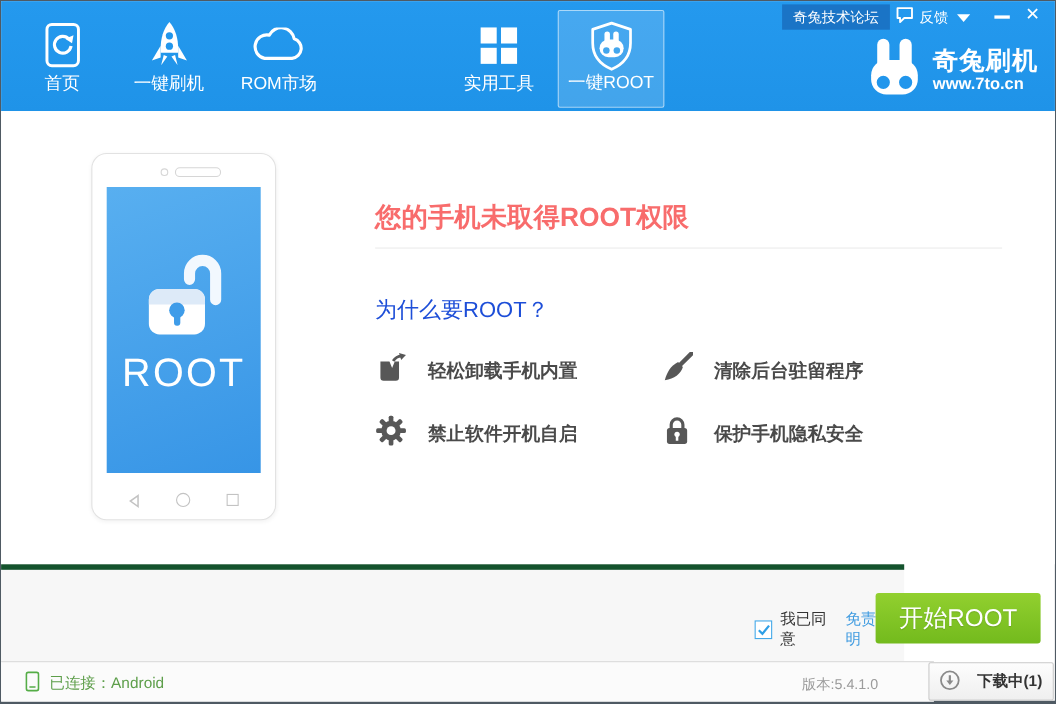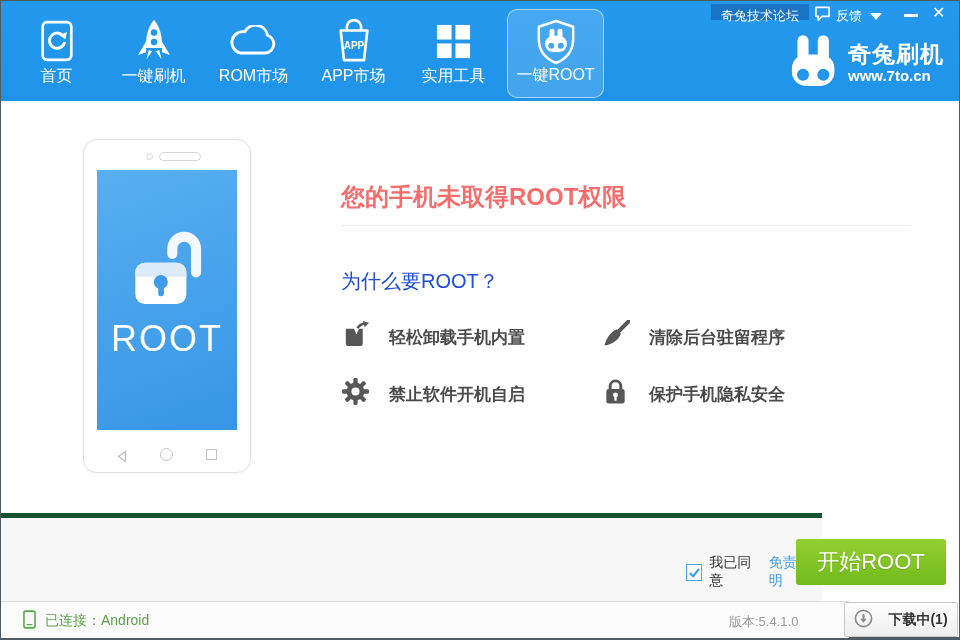--- a/index.html
+++ b/index.html
@@ -12,26 +12,26 @@
   
   .header { position:absolute; left:0; top:0; width:958px; height:100px;
     background:linear-gradient(#2499ee,#1f93e8); }
 
   .nav-item { position:absolute; top:8px; width:97px; height:89px;
     display:flex; flex-direction:column; align-items:center; justify-content:flex-end;
     padding-bottom:11px; color:#fff; font-size:16px; cursor:pointer; }
   .nav-item .nicon { position:absolute; top:6px; left:0; right:0; height:52px;
     display:flex; align-items:center; justify-content:center; }
   .nav-item.selected { background:rgba(255,255,255,0.16);
-    border:1px solid rgba(255,255,255,0.55); border-radius:10px; }
+    border:1px solid rgba(255,255,255,0.55); border-radius:2px; }
 
   .n0{left:7px;} .n1{left:104px;} .n2{left:204px;} .n3{left:304px;} .n4{left:404px;} .n5{left:506px;}
 
   
-  .forum-badge { position:absolute; left:710px; top:3px; height:16px; line-height:23px;
+  .forum-badge { position:absolute; left:710px; top:3px; height:23px; line-height:23px;
     padding:0 10px; background:#1a74c6; color:#fff; font-size:13px; cursor:pointer; }
   .feedback { position:absolute; left:813px; top:3px; height:23px; display:flex;
     align-items:center; gap:5px; color:#fff; font-size:13px; cursor:pointer; }
   .dd-arrow { position:absolute; left:869px; top:12px; width:0; height:0;
     border-left:6px solid transparent; border-right:6px solid transparent;
     border-top:7px solid #fff; cursor:pointer; }
   .min-btn { position:absolute; left:903px; top:13px; width:14px; height:3px;
     background:#fff; cursor:pointer; }
   .close-btn { position:absolute; left:931px; top:2px; color:#fff; font-size:16px;
     font-weight:bold; cursor:pointer; }
@@ -132,30 +132,20 @@
 
     <div class="nav-item n2">
       <span class="nicon">
         <svg viewBox="0 0 52 34" width="50" height="33">
           <path d="M12 29 H38 A9.5 9.5 0 0 0 40 10.5 A12.5 12.5 0 0 0 16.5 7 A9 9 0 0 0 12 29 Z" fill="none" stroke="#fff" stroke-width="3" stroke-linejoin="round"></path>
         </svg>
       </span>
       <span>ROM市场</span>
     </div>
 
-    <div class="nav-item n3">
-      <span class="nicon">
-        <svg viewBox="0 0 42 46" width="40" height="44">
-          <path d="M13.5 12 V8.5 A7.5 7.5 0 0 1 28.5 8.5 V12" fill="none" stroke="#fff" stroke-width="2.8"></path>
-          <path d="M7 12 H35 L31.5 43 H10.5 Z" fill="none" stroke="#fff" stroke-width="2.8" stroke-linejoin="round"></path>
-          <text x="21" y="31" font-size="10.5" font-weight="bold" fill="#fff" text-anchor="middle" font-family="Liberation Sans, sans-serif">APP</text>
-        </svg>
-      </span>
-      <span>APP市场</span>
-    </div>
 
     <div class="nav-item n4">
       <span class="nicon">
         <svg viewBox="0 0 38 38" width="37" height="37">
           <rect x="2" y="2" width="15" height="15" fill="#fff"></rect>
           <rect x="21" y="2" width="15" height="15" fill="#fff"></rect>
           <rect x="2" y="21" width="15" height="15" fill="#fff"></rect>
           <rect x="21" y="21" width="15" height="15" fill="#fff"></rect>
         </svg>
       </span>

